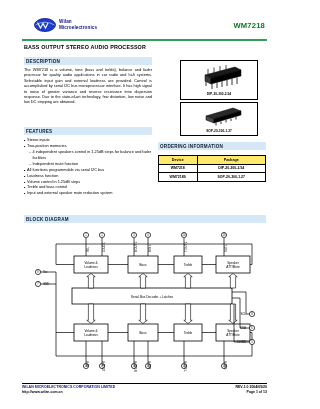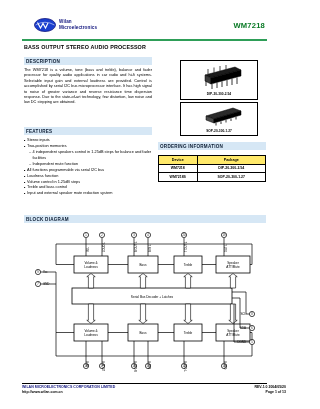--- a/index.html
+++ b/index.html
@@ -14,21 +14,20 @@
     color: #000000;
     overflow: hidden;
     position: relative;
   }
   .page {
     position: absolute;
     left: 0; top: 0;
     width: 289px;
     height: 409px;
     background: #ffffff;
-    padding-left: 19px;
   }
 
   
   .header {
     position: absolute;
     left: 22px; top: 16px;
     width: 245px; height: 26px;
   }
   .logo-wrap {
     position: absolute;

